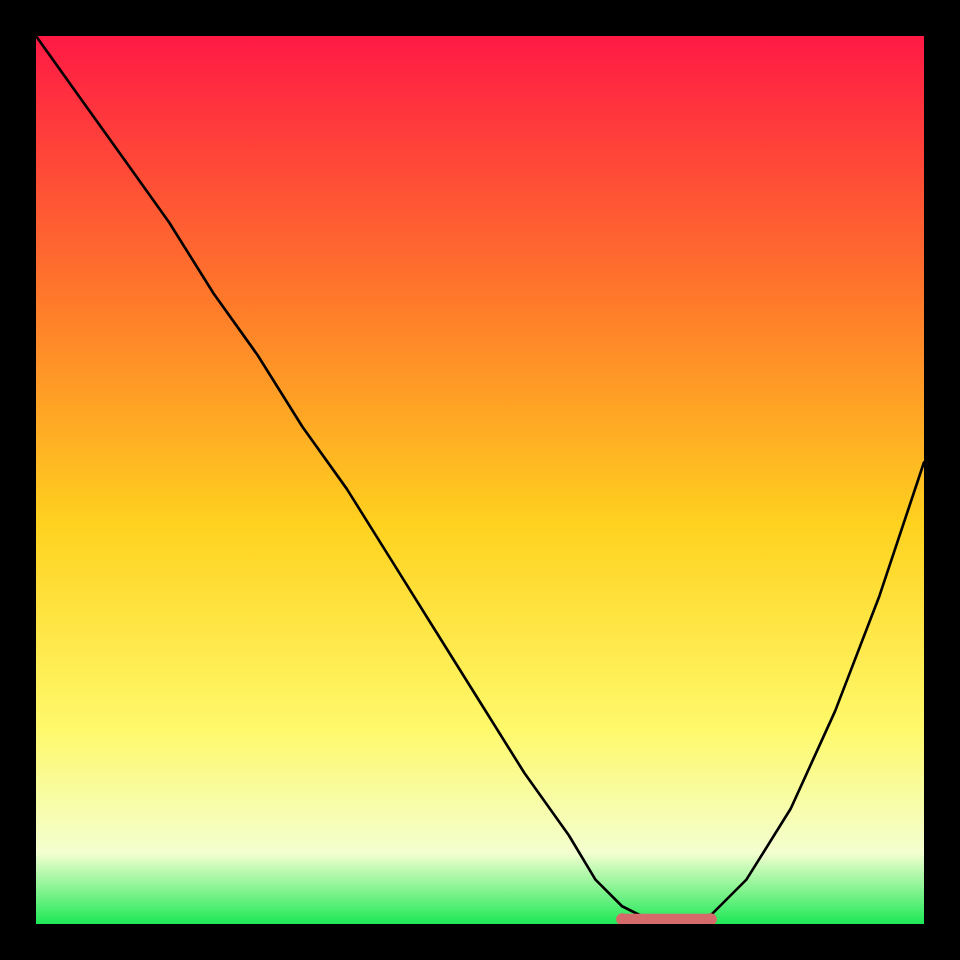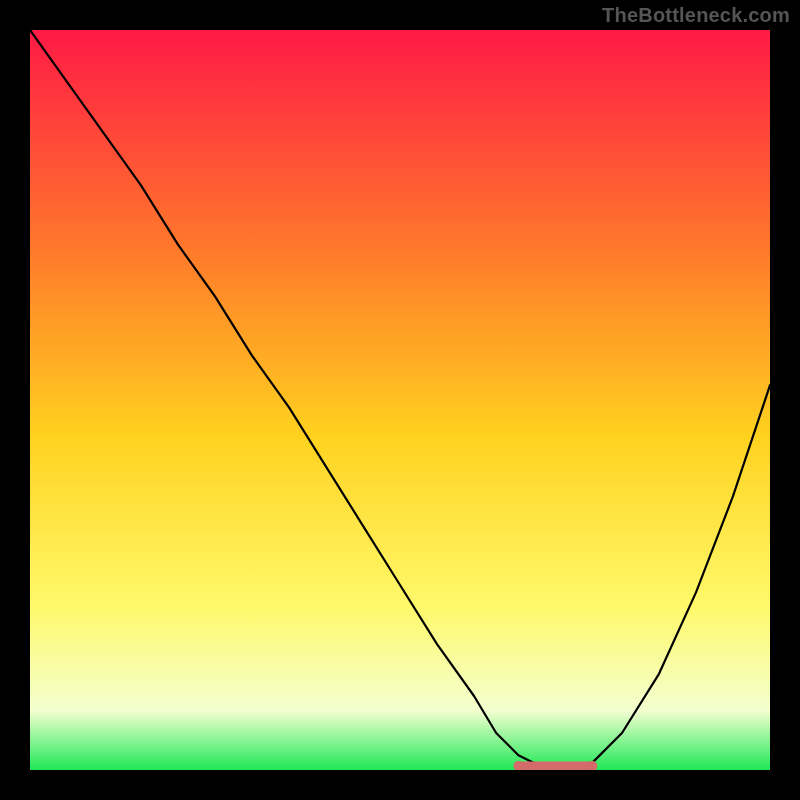--- a/index.html
+++ b/index.html
@@ -52,21 +52,20 @@
     stroke-width: 9;
     stroke-linecap: round;
   }
   .dot { }
 </style>
 </head>
 <body>
 
 <div class="stage">
 
-  <div class="watermark">TheBottleneck.com</div>
 
   <div class="plot">
     <svg viewBox="0 0 740 740">
       <defs>
         <linearGradient id="bg-grad" x1="0" y1="0" x2="0" y2="1">
           <stop id="g0" offset="0%" stop-color="#ff1a45"></stop>
           <stop id="g1" offset="30%" stop-color="#ff7a2a"></stop>
           <stop id="g2" offset="55%" stop-color="#ffd21f"></stop>
           <stop id="g3" offset="78%" stop-color="#fff96b"></stop>
           <stop id="g4" offset="92%" stop-color="#f3ffd0"></stop>

